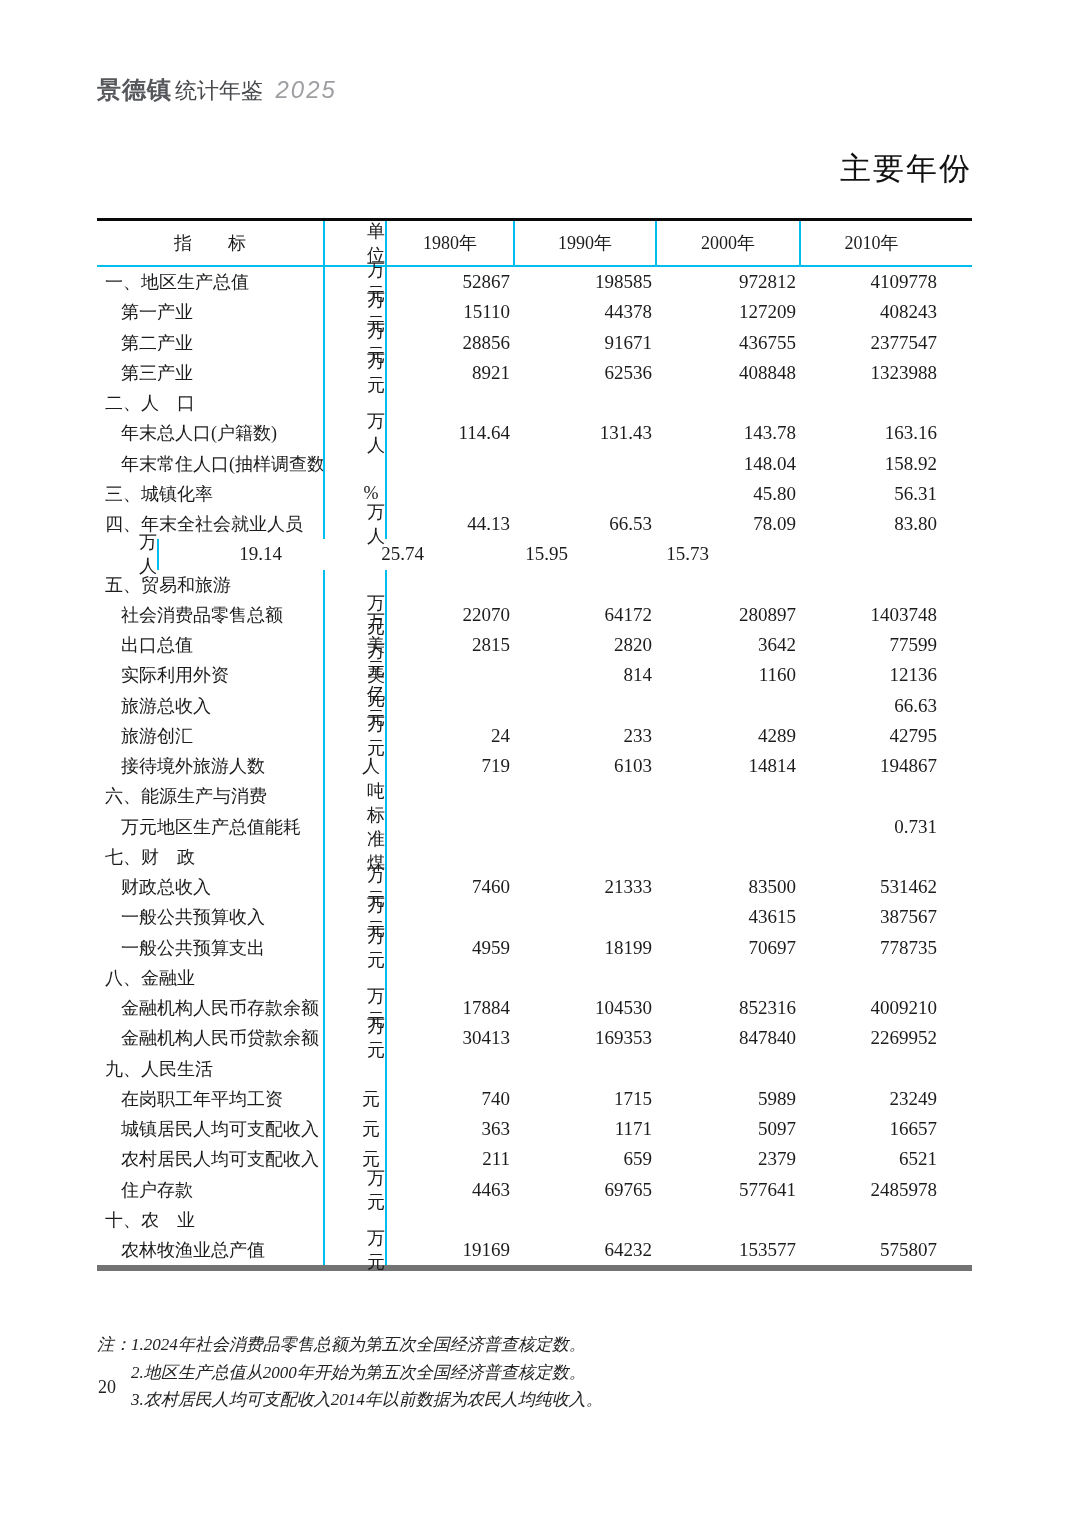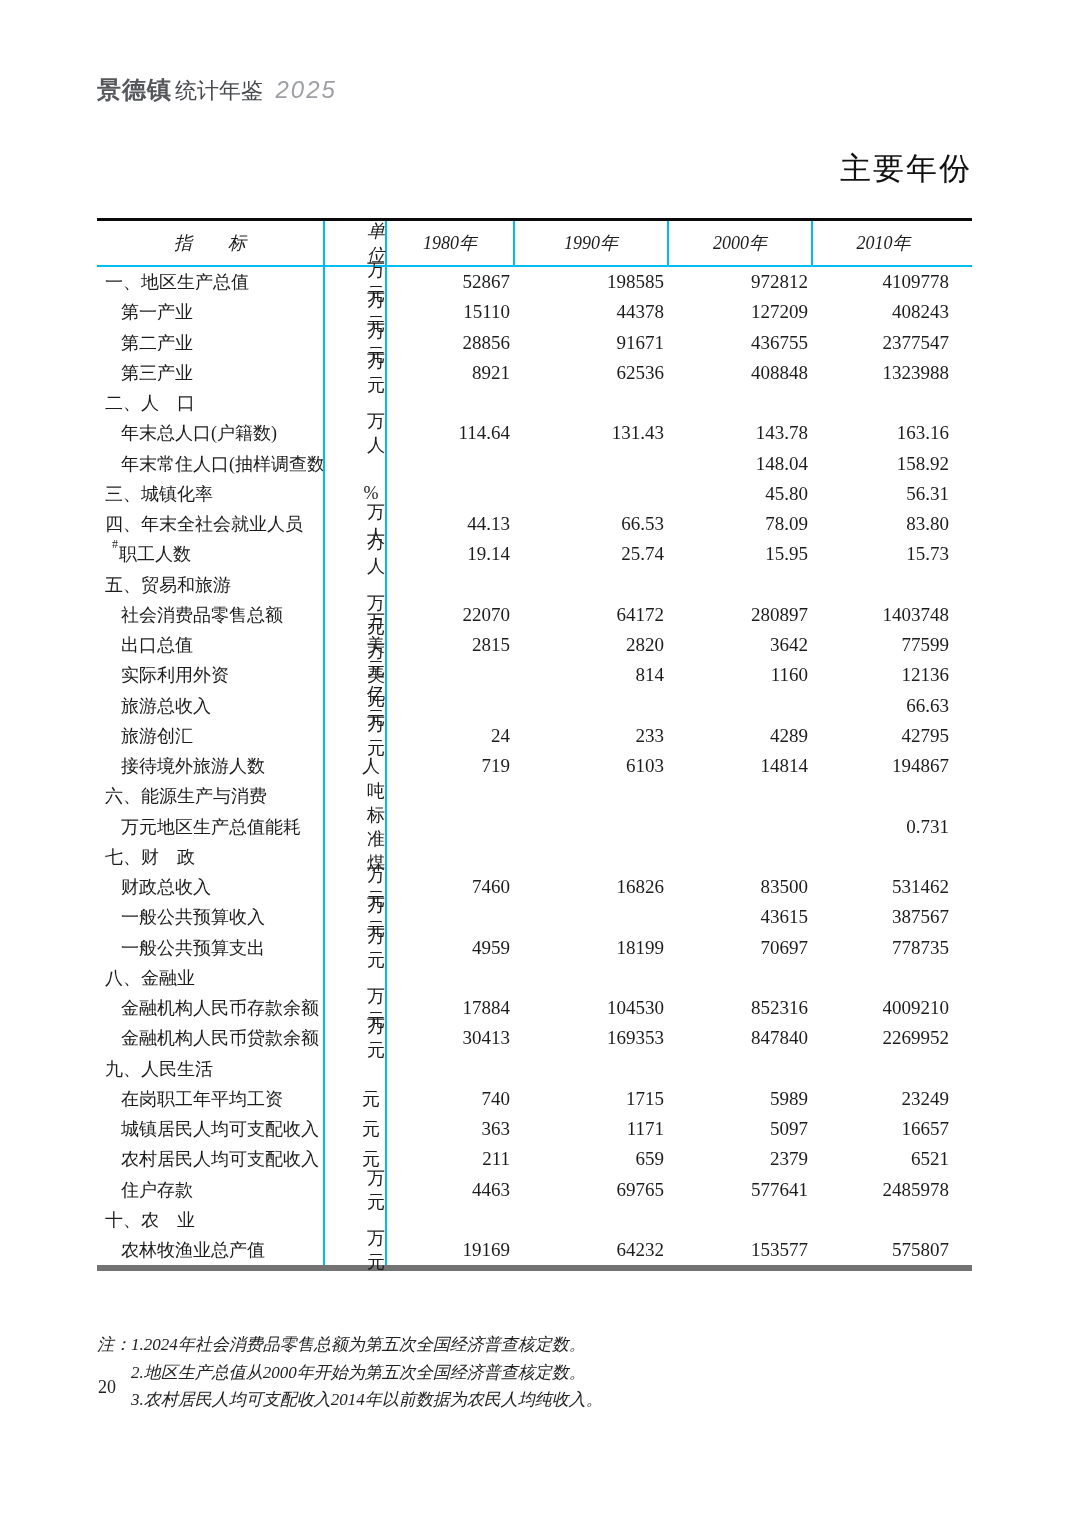--- a/index.html
+++ b/index.html
@@ -63,21 +63,20 @@
     top: 218px;
     width: 875px;
     font-size: 18px;
   }
   .thead {
     display: flex;
     align-items: center;
     height: 49px;
     border-top: 3px solid #0a0a0a;
     border-bottom: 2px solid #00bdee;
-    font-style: italic;
   }
   .th {
     text-align: center;
     font-size: 18px;
     color: #1c1c1c;
     height: 100%;
     display: flex;
     align-items: center;
     justify-content: center;
   }
@@ -88,21 +87,21 @@
     display: flex;
     align-items: center;
     height: 30.25px;
   }
   .td { height: 100%; display: flex; align-items: center; }
 
   
   .c1 { width: 228px; }
   .c2 { width: 62px; justify-content: center; text-align: right; padding-left: 32px; }
   .c3 { width: 128px; }
-  .c4 { width: 154px; }
+  .c4 { width: 142px; }
   .c5 { width: 144px; }
   .c6 { width: 141px; }
 
   
   .tr .c1, .tr .c2 { border-right: 2px solid #00bdee; }
 
   .col-indicator { white-space: nowrap; overflow: hidden; }
   .col-indicator.section { padding-left: 8px; }
   .col-indicator.item { padding-left: 24px; }
   .col-indicator .sup {
@@ -252,23 +251,20 @@
       <div class="td c1 col-indicator section">
             <span><span class="label">四、年末全社会就业人员</span></span>
           </div>
       <div class="td c2 col-unit">万人</div>
       <div class="td c3 col-num">44.13</div>
       <div class="td c4 col-num">66.53</div>
       <div class="td c5 col-num">78.09</div>
       <div class="td c6 col-num">83.80</div>
     </div>
         <div class="tr">
-      <div class="td c1 col-indicator item">
-            <span><sup class="sup">#</sup><span class="label">职工人数</span></span>
-          </div>
       <div class="td c2 col-unit">万人</div>
       <div class="td c3 col-num">19.14</div>
       <div class="td c4 col-num">25.74</div>
       <div class="td c5 col-num">15.95</div>
       <div class="td c6 col-num">15.73</div>
     </div>
         <div class="tr">
       <div class="td c1 col-indicator section">
             <span><span class="label">五、贸易和旅游</span></span>
           </div>
@@ -367,21 +363,21 @@
       <div class="td c4 col-num"></div>
       <div class="td c5 col-num"></div>
       <div class="td c6 col-num"></div>
     </div>
         <div class="tr">
       <div class="td c1 col-indicator item">
             <span><span class="label">财政总收入</span></span>
           </div>
       <div class="td c2 col-unit">万元</div>
       <div class="td c3 col-num">7460</div>
-      <div class="td c4 col-num">16826</div>
+      <div class="td c4 col-num">21333</div>
       <div class="td c5 col-num">83500</div>
       <div class="td c6 col-num">531462</div>
     </div>
         <div class="tr">
       <div class="td c1 col-indicator item">
             <span><span class="label">一般公共预算收入</span></span>
           </div>
       <div class="td c2 col-unit">万元</div>
       <div class="td c3 col-num"></div>
       <div class="td c4 col-num"></div>

